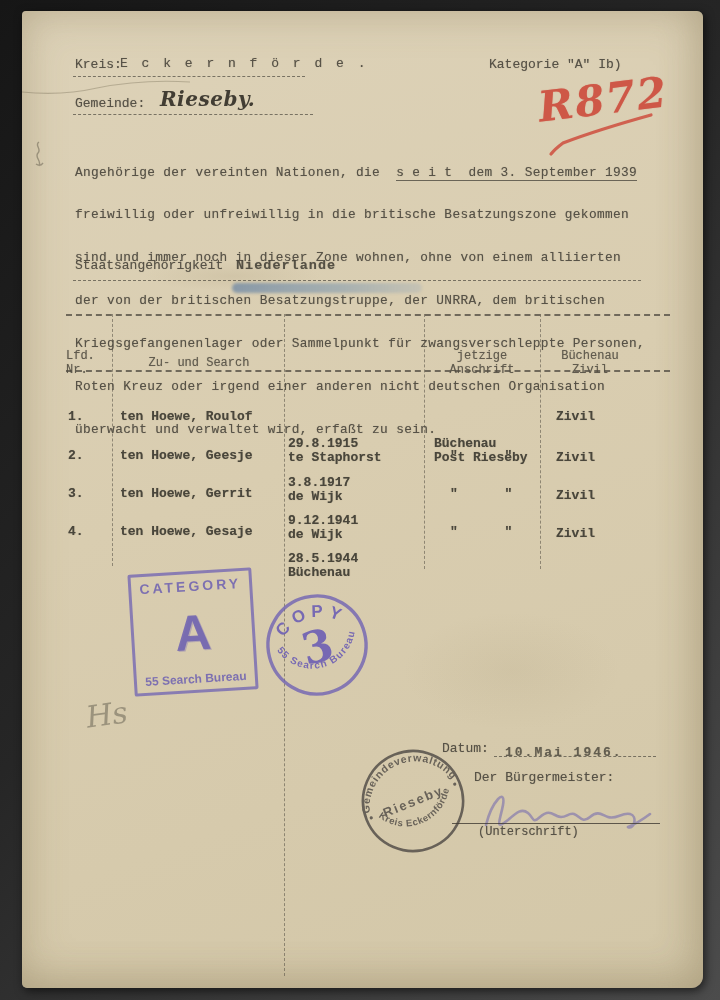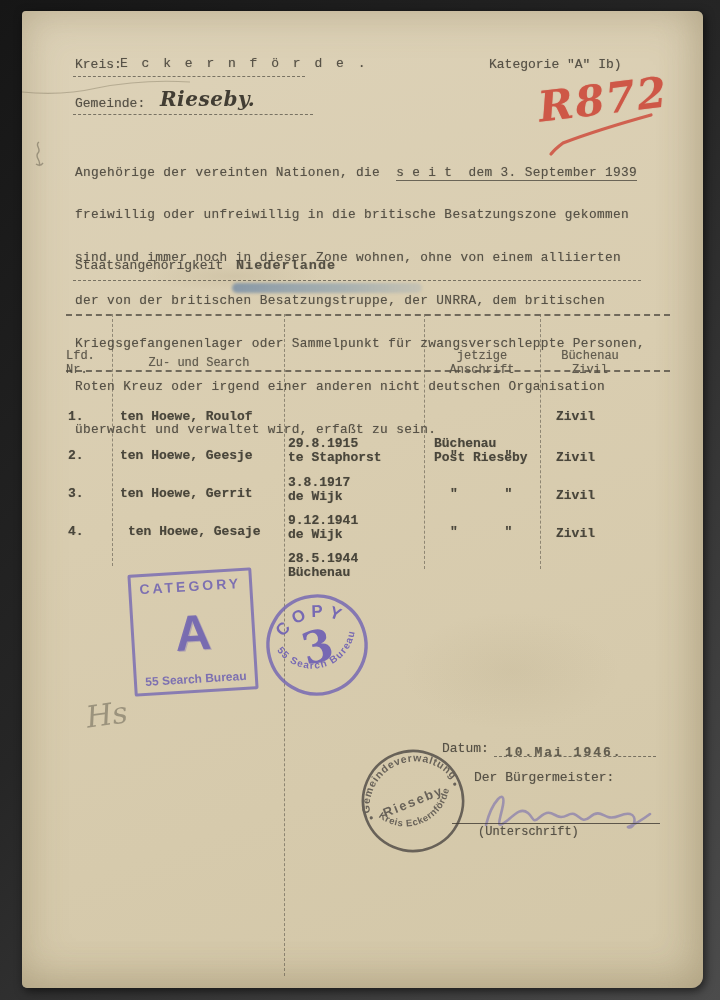--- a/index.html
+++ b/index.html
@@ -122,21 +122,21 @@
       <div class="abs tw t13 bold" style="left:98px;top:476px;text-align:right;">ten Hoewe, Gerrit</div>
       <div class="abs tw t13 bold cellline" style="left:266px;top:476px;">
         <div>9.12.1941</div><div>de Wijk</div>
       </div>
       <div class="abs tw t13 bold" style="left:428px;top:476px;">"      "</div>
       <div class="abs tw t13 bold" style="left:534px;top:478px;">Zivil</div>
     </div>
 
     <div>
       <div class="abs tw t13 bold" style="left:46px;top:514px;">4.</div>
-      <div class="abs tw t13 bold" style="left:106px;top:514px;">ten Hoewe, Gesaje</div>
+      <div class="abs tw t13 bold" style="left:98px;top:514px;">ten Hoewe, Gesaje</div>
       <div class="abs tw t13 bold cellline" style="left:266px;top:514px;">
         <div>28.5.1944</div><div>Büchenau</div>
       </div>
       <div class="abs tw t13 bold" style="left:428px;top:514px;">"      "</div>
       <div class="abs tw t13 bold" style="left:534px;top:516px;">Zivil</div>
     </div>
 
     <div class="abs catstamp stampfont" style="left:109px;top:560px;width:114px;height:108px;transform:rotate(-3.5deg);padding:4px 2px;opacity:.92;">
       <div style="font-size:14px;font-weight:700;letter-spacing:3px;">CATEGORY</div>
       <div style="font-size:50px;font-weight:700;line-height:48px;text-shadow:1px 1px 0 rgba(106,93,180,.35);">A</div>

